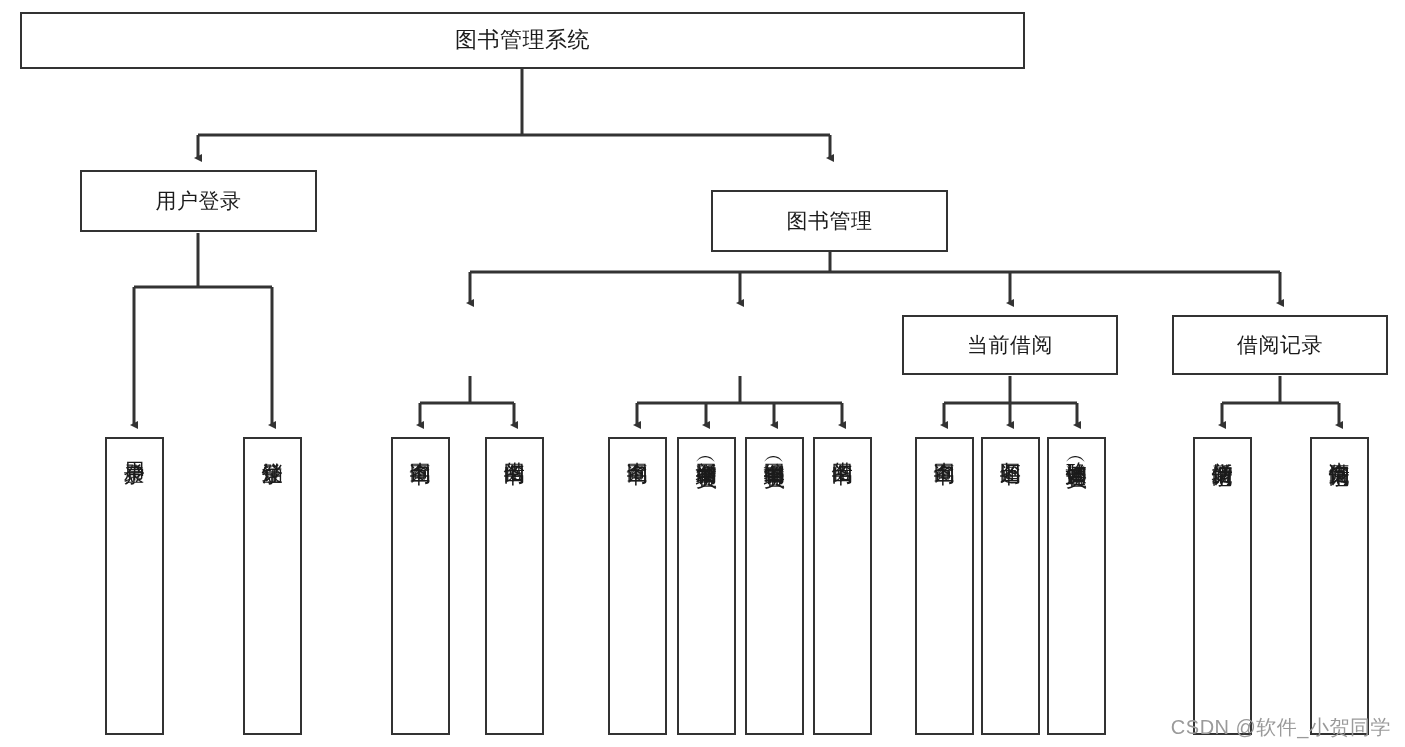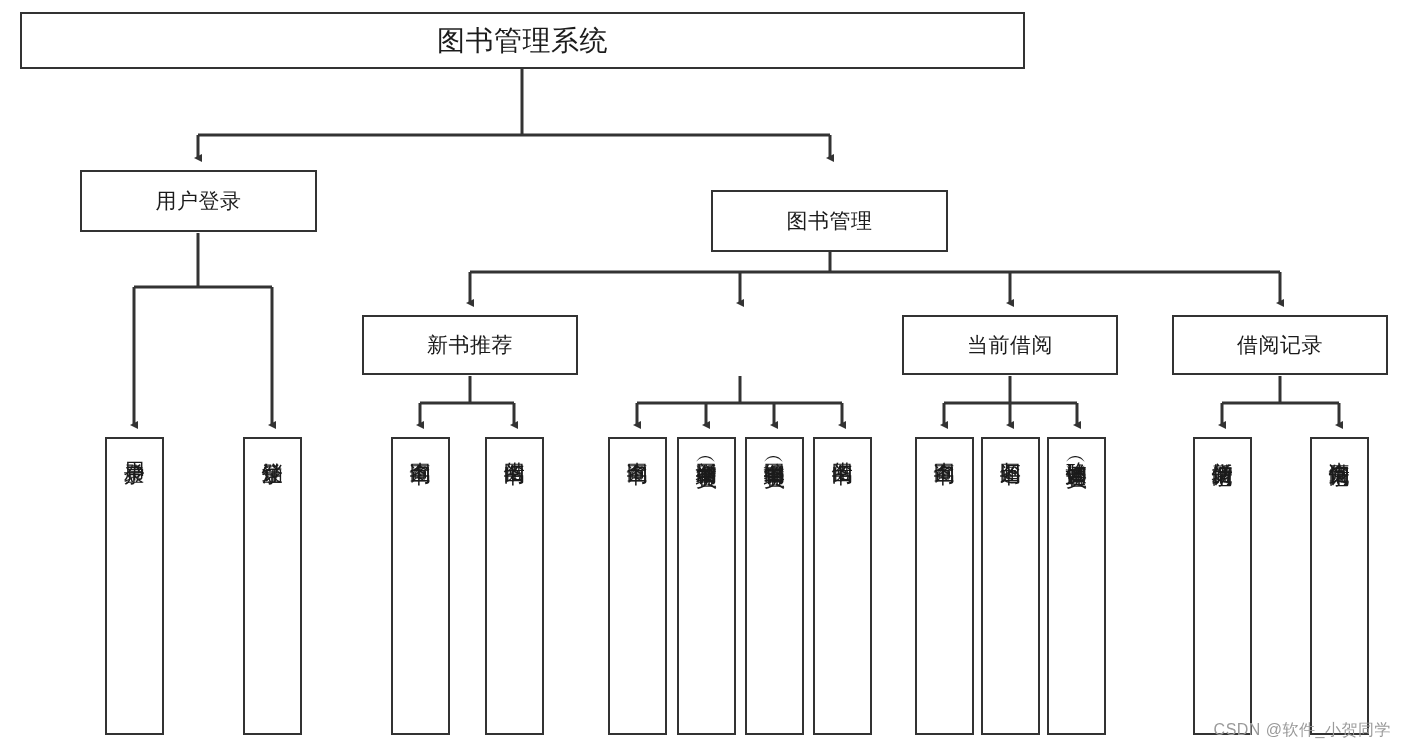--- a/index.html
+++ b/index.html
@@ -48,27 +48,27 @@
   }
   .node.vertical .node-label {
     writing-mode: vertical-rl;
     text-orientation: upright;
     font-size: 21px;
     line-height: 1.12;
     letter-spacing: 1px;
     white-space: nowrap;
   }
   .node.root .node-label {
-    font-size: 28px;
+    font-size: 22px;
   }
   #watermark {
     position: absolute;
     right: 14px;
     bottom: 6px;
-    font-size: 16px;
+    font-size: 20px;
     color: #9a9a9a;
     white-space: nowrap;
     letter-spacing: 0.5px;
     pointer-events: none;
   }
 </style>
 </head>
 <body>
 
 <div id="canvas">
@@ -127,23 +127,20 @@
     <span class="node-label">图书管理系统</span>
   </div>
 
   <div class="node horizontal" style="left:80px; top:170px; width:237px; height:62px;">
     <span class="node-label">用户登录</span>
   </div>
   <div class="node horizontal" style="left:711px; top:170px; width:237px; height:62px;margin-top:20px;">
     <span class="node-label">图书管理</span>
   </div>
 
-  <div class="node horizontal" style="left:362px; top:315px; width:216px; height:60px;">
-    <span class="node-label">新书推荐</span>
-  </div>
   <div class="node horizontal" style="left:1172px; top:315px; width:216px; height:60px;">
     <span class="node-label">借阅记录</span>
   </div>
   <div class="node horizontal" style="left:902px; top:315px; width:216px; height:60px;">
     <span class="node-label">当前借阅</span>
   </div>
 
   <div class="node vertical" style="left:105px; top:437px; width:59px; height:298px;">
     <span class="node-label">用户登录</span>
   </div>

